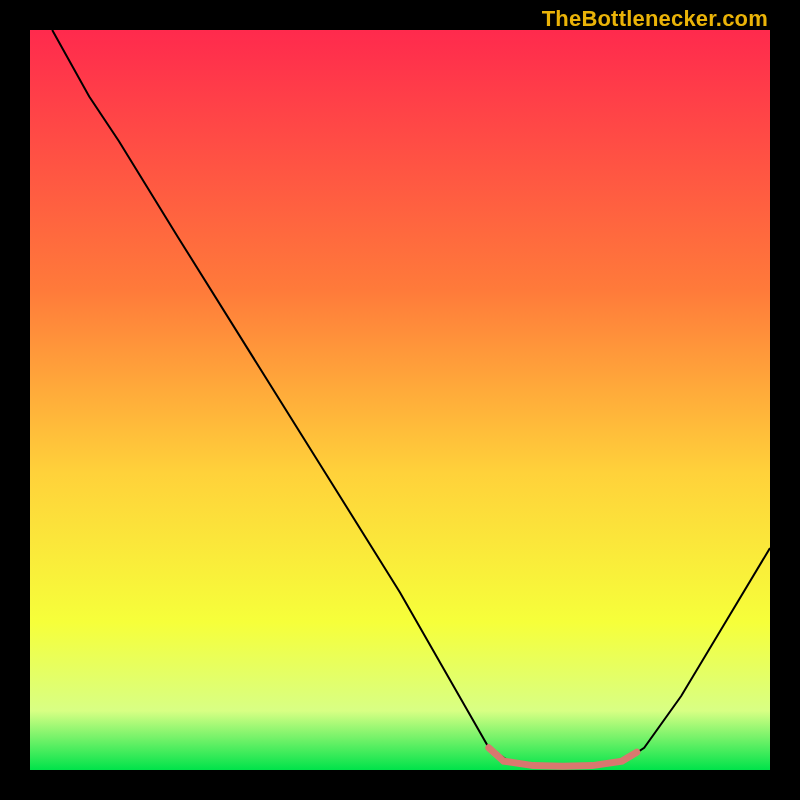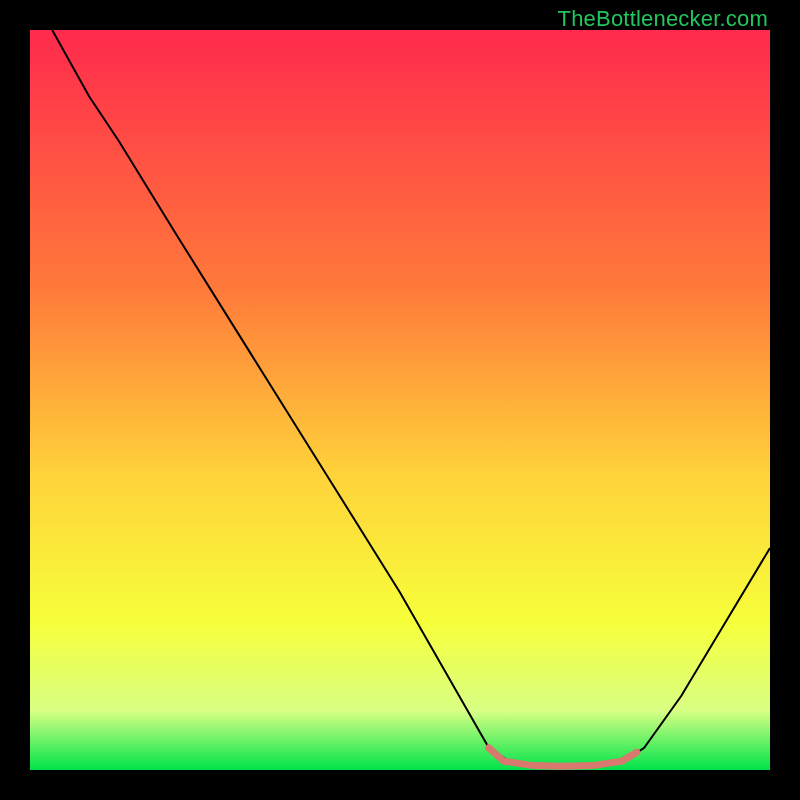--- a/index.html
+++ b/index.html
@@ -23,23 +23,23 @@
     position: absolute;
     left: 0;
     top: 0;
     width: 740px;
     height: 740px;
   }
   .watermark {
     position: absolute;
     top: 6px;
     right: 32px;
-    color: #22c55e;
+    color: #eab308;
     font-size: 22px;
-    font-weight: 400;
+    font-weight: 700;
     letter-spacing: 0.2px;
   }
   svg { display: block; }
 </style>
 </head>
 <body>
 
 <div class="watermark">TheBottlenecker.com</div>
 
 <div class="frame">

